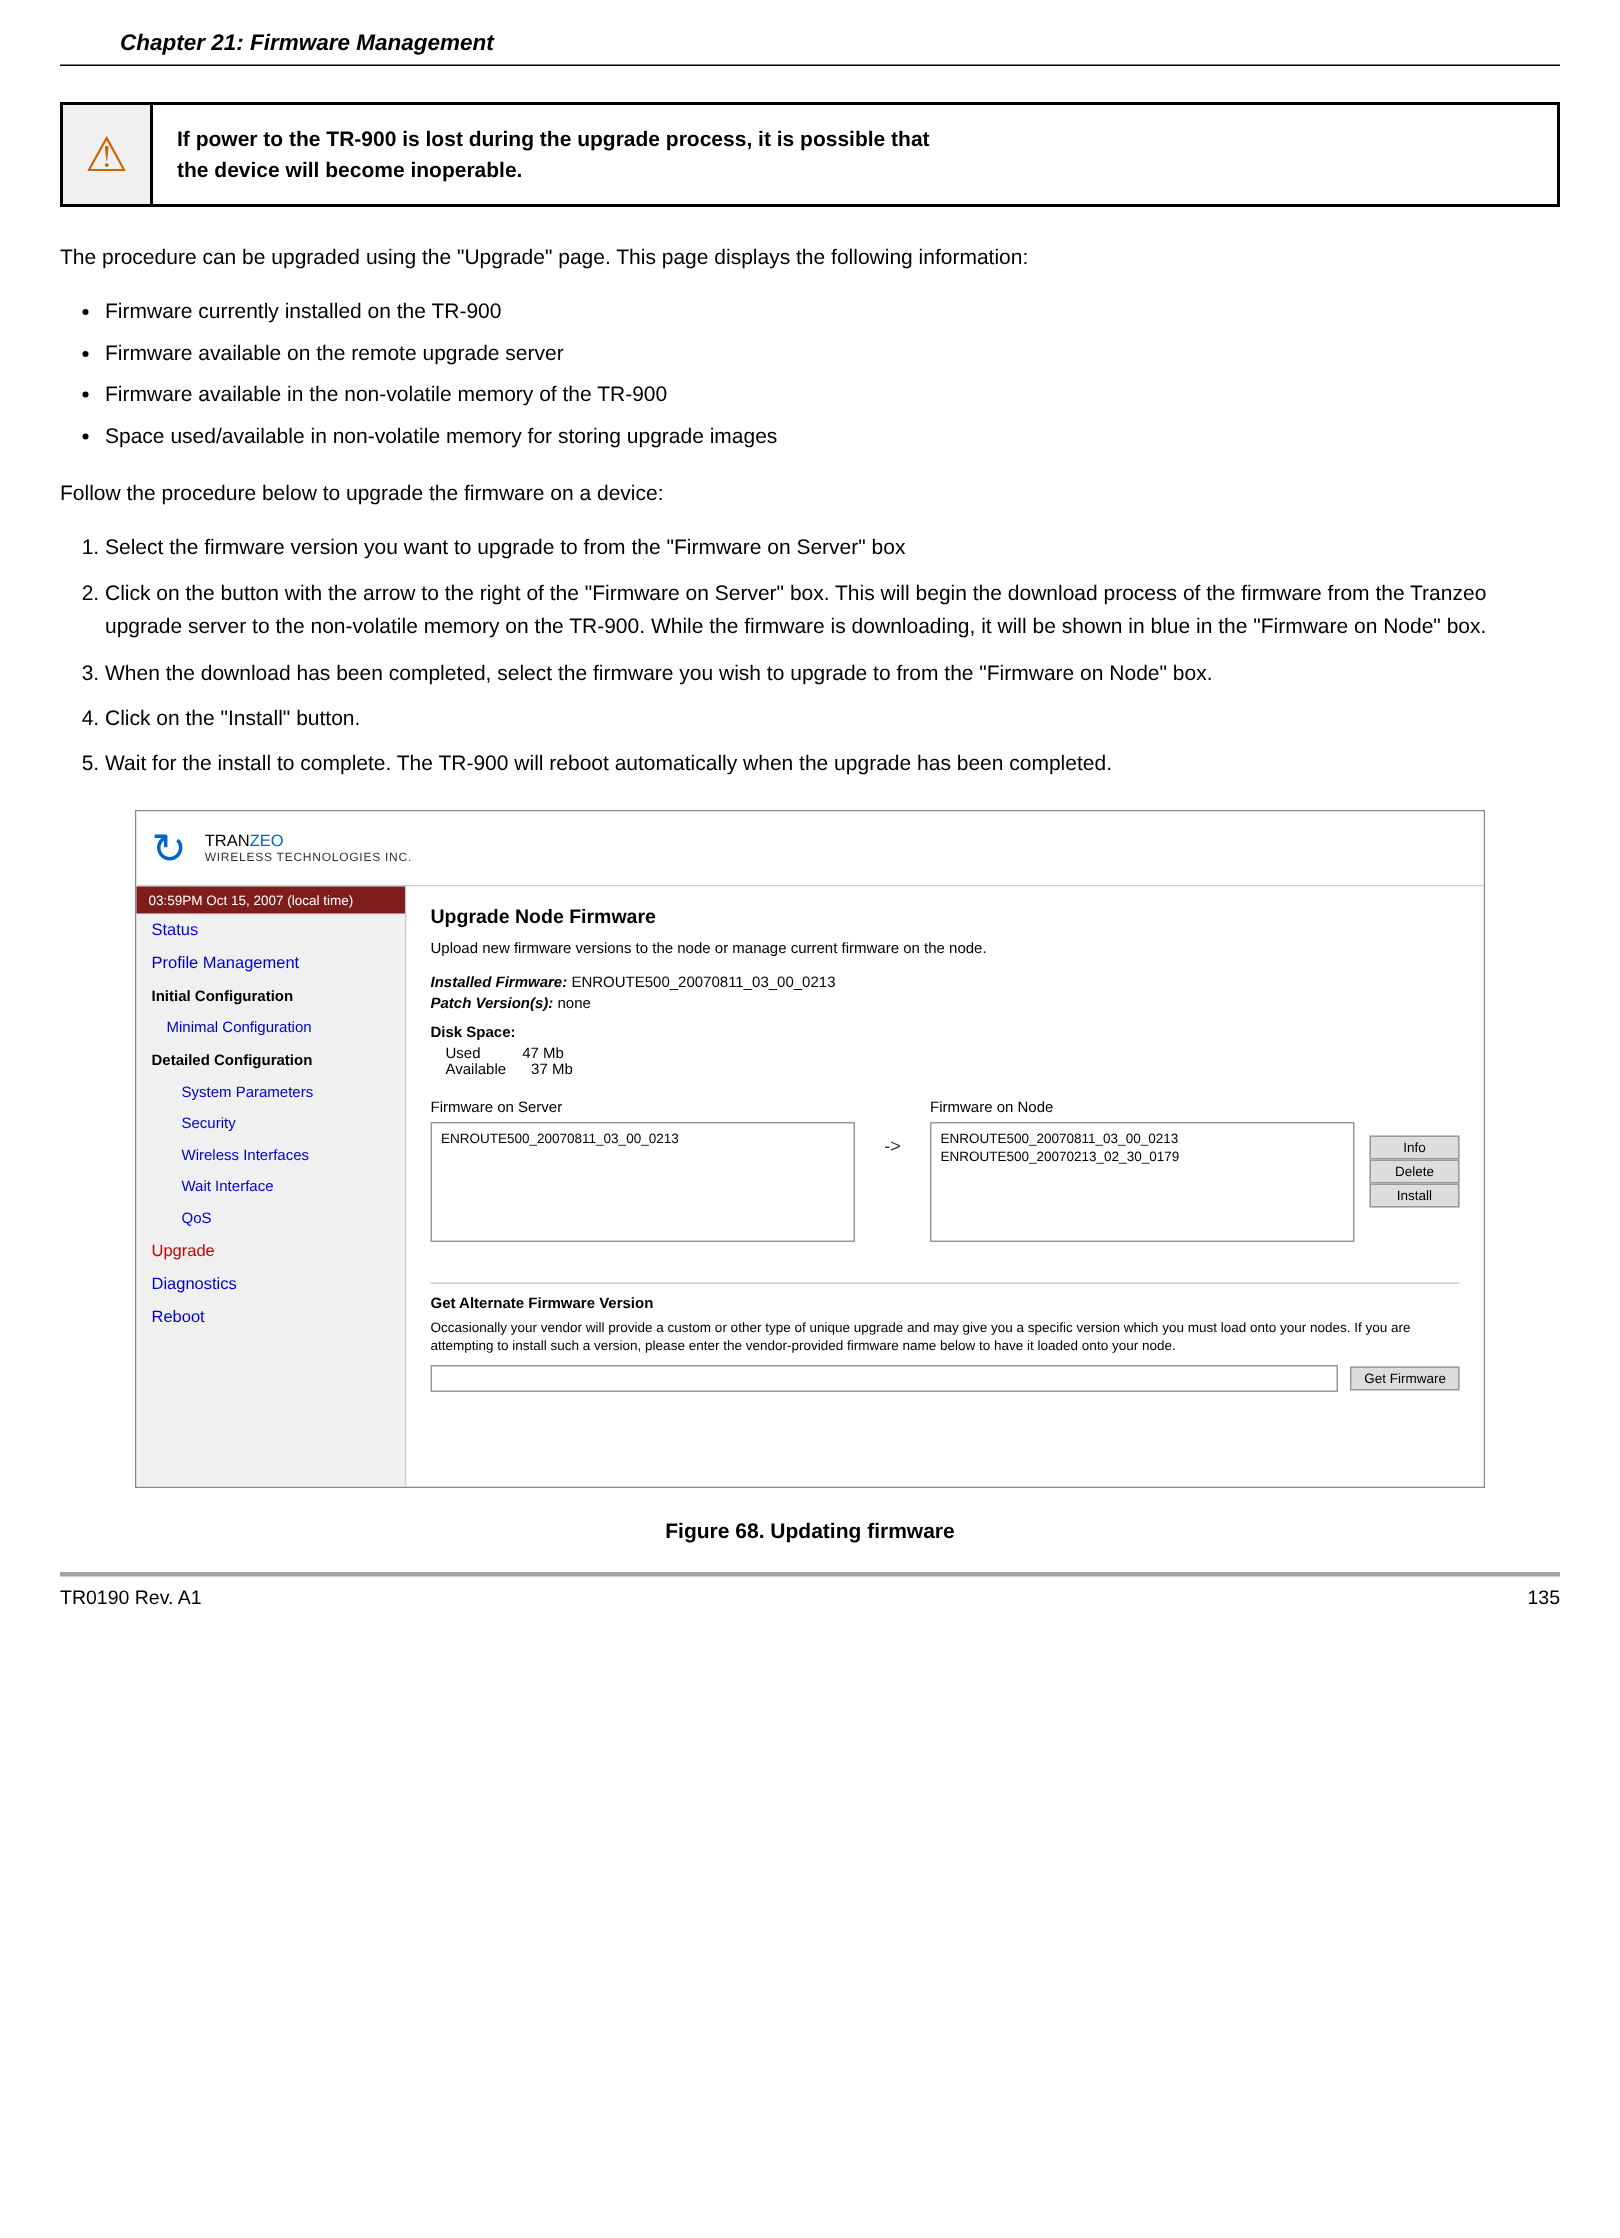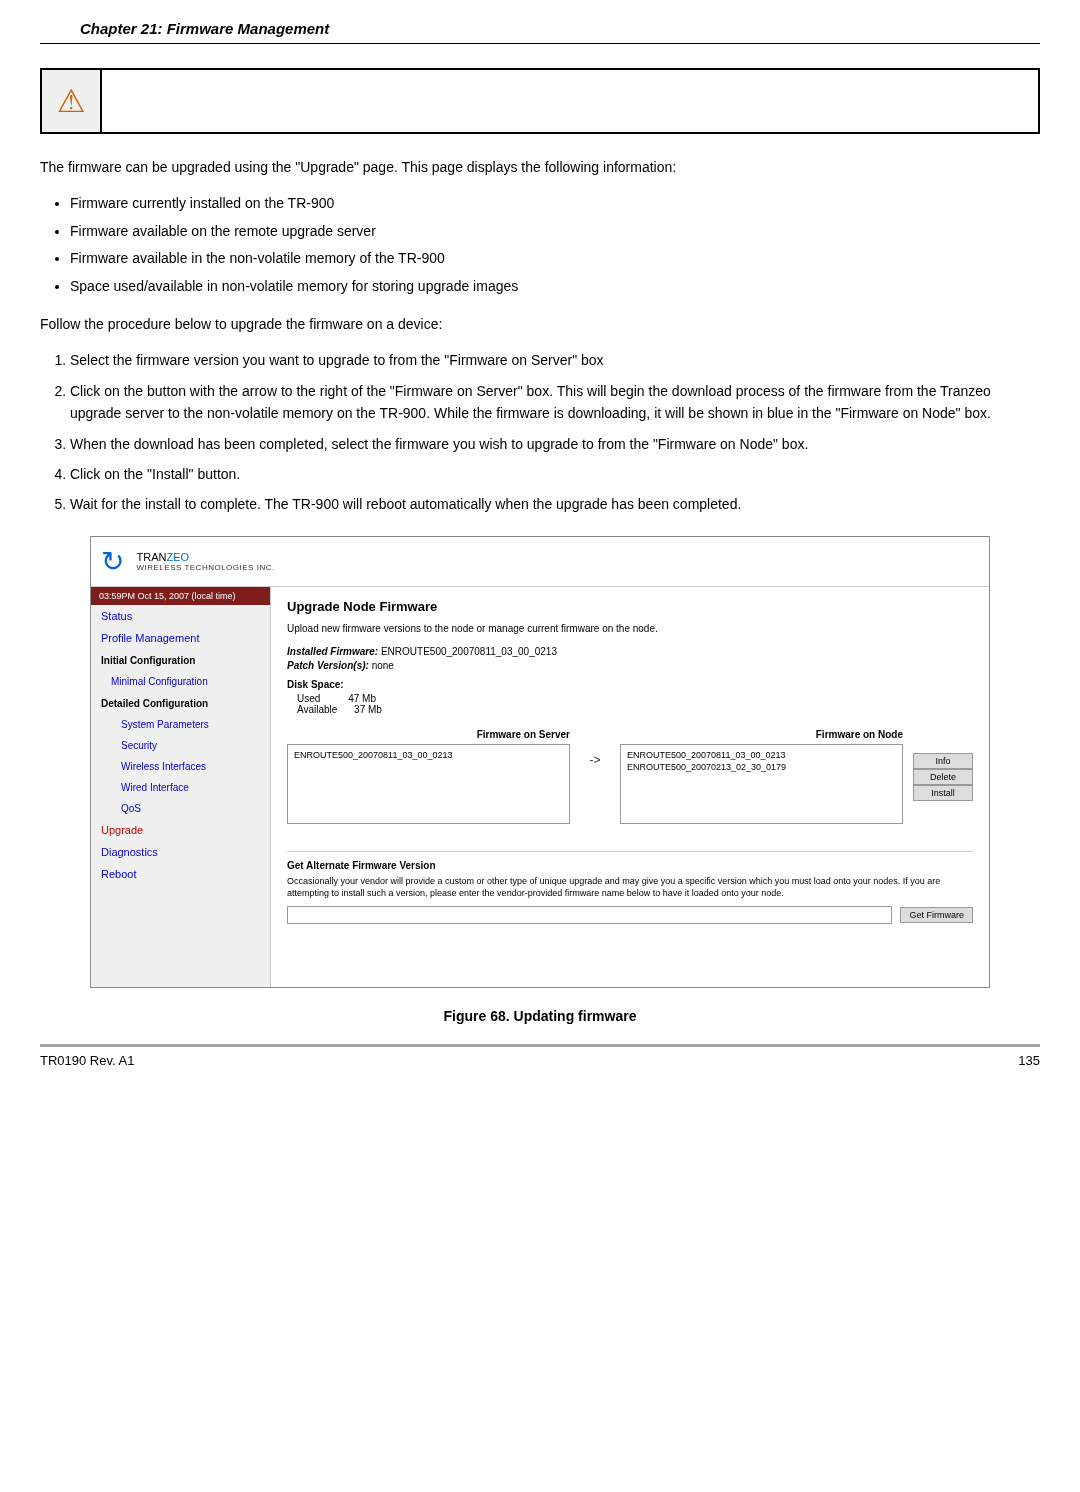--- a/index.html
+++ b/index.html
@@ -204,23 +204,22 @@
       display: flex;
       gap: 10px;
       margin: 14px 0;
       align-items: flex-start;
     }
     .firmware-box {
       flex: 1;
     }
     .firmware-box-title {
       font-size: 10px;
-      font-weight: bold;
+      font-weight: normal;
       margin-bottom: 4px;
-      text-align: right;
     }
     .firmware-list-box {
       border: 1px solid #999;
       min-height: 80px;
       padding: 4px;
       background: #fff;
       font-size: 9px;
     }
     .firmware-list-item {
       padding: 1px 2px;
@@ -314,23 +313,27 @@
 <div class="page-container">
 
   <div class="chapter-header">
     <span class="chapter-title">Chapter 21: Firmware Management</span>
   </div>
 
   <div class="warning-box">
     <div class="warning-icon-area">
       <span class="warning-icon">⚠</span>
     </div>
+    <div class="warning-text">
+      <span>If power to the TR-900 is lost during the upgrade process, it is possible that</span><br>
+      <span>the device will become inoperable.</span>
+    </div>
   </div>
 
-  <p class="body-text">The firmware can be upgraded using the "Upgrade" page. This page displays the following information:</p>
+  <p class="body-text">The procedure can be upgraded using the "Upgrade" page. This page displays the following information:</p>
 
   <ul class="bullet-list">
     <li>Firmware currently installed on the TR-900</li>
     <li>Firmware available on the remote upgrade server</li>
     <li>Firmware available in the non-volatile memory of the TR-900</li>
     <li>Space used/available in non-volatile memory for storing upgrade images</li>
   </ul>
 
   <p class="body-text">Follow the procedure below to upgrade the firmware on a device:</p>
 
@@ -359,21 +362,21 @@
       <div class="sidebar">
         <div class="sidebar-datetime">03:59PM Oct 15, 2007 (local time)</div>
         <div class="sidebar-item">Status</div>
         <div class="sidebar-item">Profile Management</div>
         <div class="sidebar-item section-header">Initial Configuration</div>
         <div class="sidebar-item indent1">Minimal Configuration</div>
         <div class="sidebar-item section-header">Detailed Configuration</div>
         <div class="sidebar-item indent2">System Parameters</div>
         <div class="sidebar-item indent2">Security</div>
         <div class="sidebar-item indent2">Wireless Interfaces</div>
-        <div class="sidebar-item indent2">Wired Interface</div>
+        <div class="sidebar-item indent2">Wait Interface</div>
         <div class="sidebar-item indent2">QoS</div>
         <div class="sidebar-item active">Upgrade</div>
         <div class="sidebar-item">Diagnostics</div>
         <div class="sidebar-item">Reboot</div>
       </div>
 
       <div class="main-content">
         <div class="main-title">Upgrade Node Firmware</div>
         <div class="main-desc">Upload new firmware versions to the node or manage current firmware on the node.</div>
 

